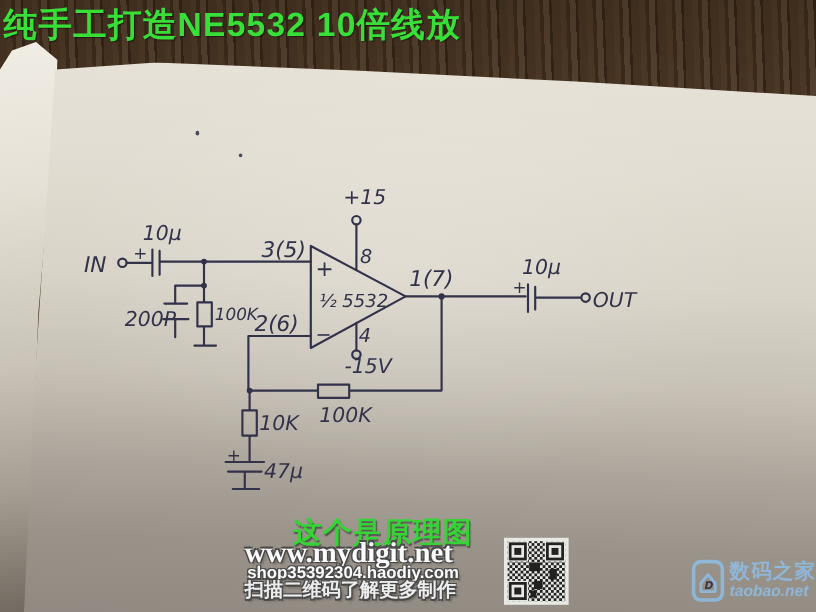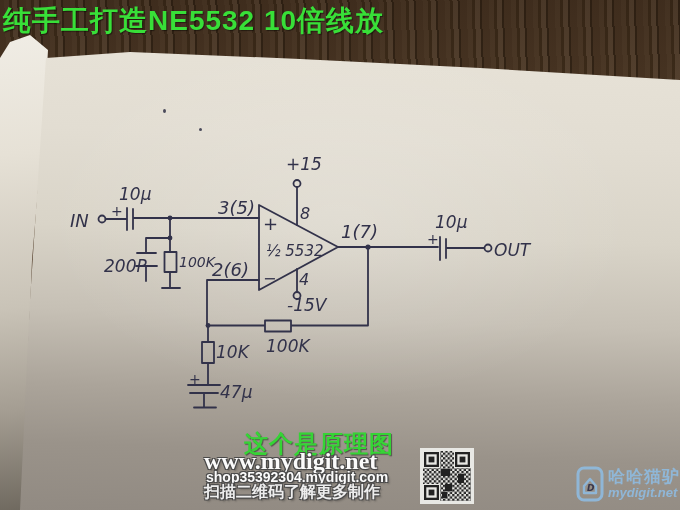--- a/index.html
+++ b/index.html
@@ -113,21 +113,21 @@
       <text x="216" y="358" font-size="17">10K</text>
       <text x="189" y="384" font-size="14">+</text>
       <text x="220" y="398" font-size="17">47μ</text>
     </g>
   </svg>
 
   <div class="green-text" style="left:3px;top:2px;font-size:28px;">纯手工打造NE5532 10倍线放</div>
   <div class="green-text" style="left:244px;top:428px;font-size:24px;color:#35D435;z-index:1;">这个是原理图</div>
 
   <div class="wm" style="left:204px;top:448px;font-size:24px;font-family:'Liberation Serif',serif;z-index:2;">www.mydigit.net</div>
-  <div class="wm" style="left:206px;top:469px;font-size:14px;z-index:2;">shop35392304.mydigit.com</div>
+  <div class="wm" style="left:206px;top:469px;font-size:14px;z-index:2;">shop35392304.haodiy.com</div>
   <div class="wm" style="left:204px;top:482px;font-size:16px;color:#ededed;z-index:2;">扫描二维码了解更多制作</div>
 
   <svg width="54" height="58" style="position:absolute;left:420px;top:448px;z-index:2;">
     <rect x="0" y="0" width="54" height="56" fill="#e8e8e4"></rect>
     <defs>
       <pattern id="qrp" width="4.6" height="4.6" patternUnits="userSpaceOnUse">
         <rect width="4.6" height="4.6" fill="#e8e8e4"></rect>
         <rect width="2.3" height="2.3" fill="#222"></rect>
         <rect x="2.3" y="2.3" width="2.3" height="2.3" fill="#222"></rect>
       </pattern>
@@ -154,18 +154,18 @@
     </g>
   </svg>
 
   <div class="logo">
     <svg width="28" height="36" viewBox="0 0 28 36">
       <rect x="2" y="2" width="24" height="32" rx="6" fill="none" stroke="#8FB9DC" stroke-width="3"></rect>
       <path d="M8,20 L14,13 L20,20 L20,27 L8,27 Z" fill="none" stroke="#8FB9DC" stroke-width="2.4" stroke-linejoin="round"></path>
       <text x="11" y="25" font-size="9" font-weight="bold" fill="#8FB9DC" font-style="normal" font-family="Liberation Sans, sans-serif">D</text>
     </svg>
     <div class="names">
-      <span class="cn">哈哈猫驴</span>
-      <span class="en">mydigit.net</span>
+      <span class="cn">数码之家</span>
+      <span class="en">taobao.net</span>
     </div>
   </div>
 
 </div>
 
 </body></html>

